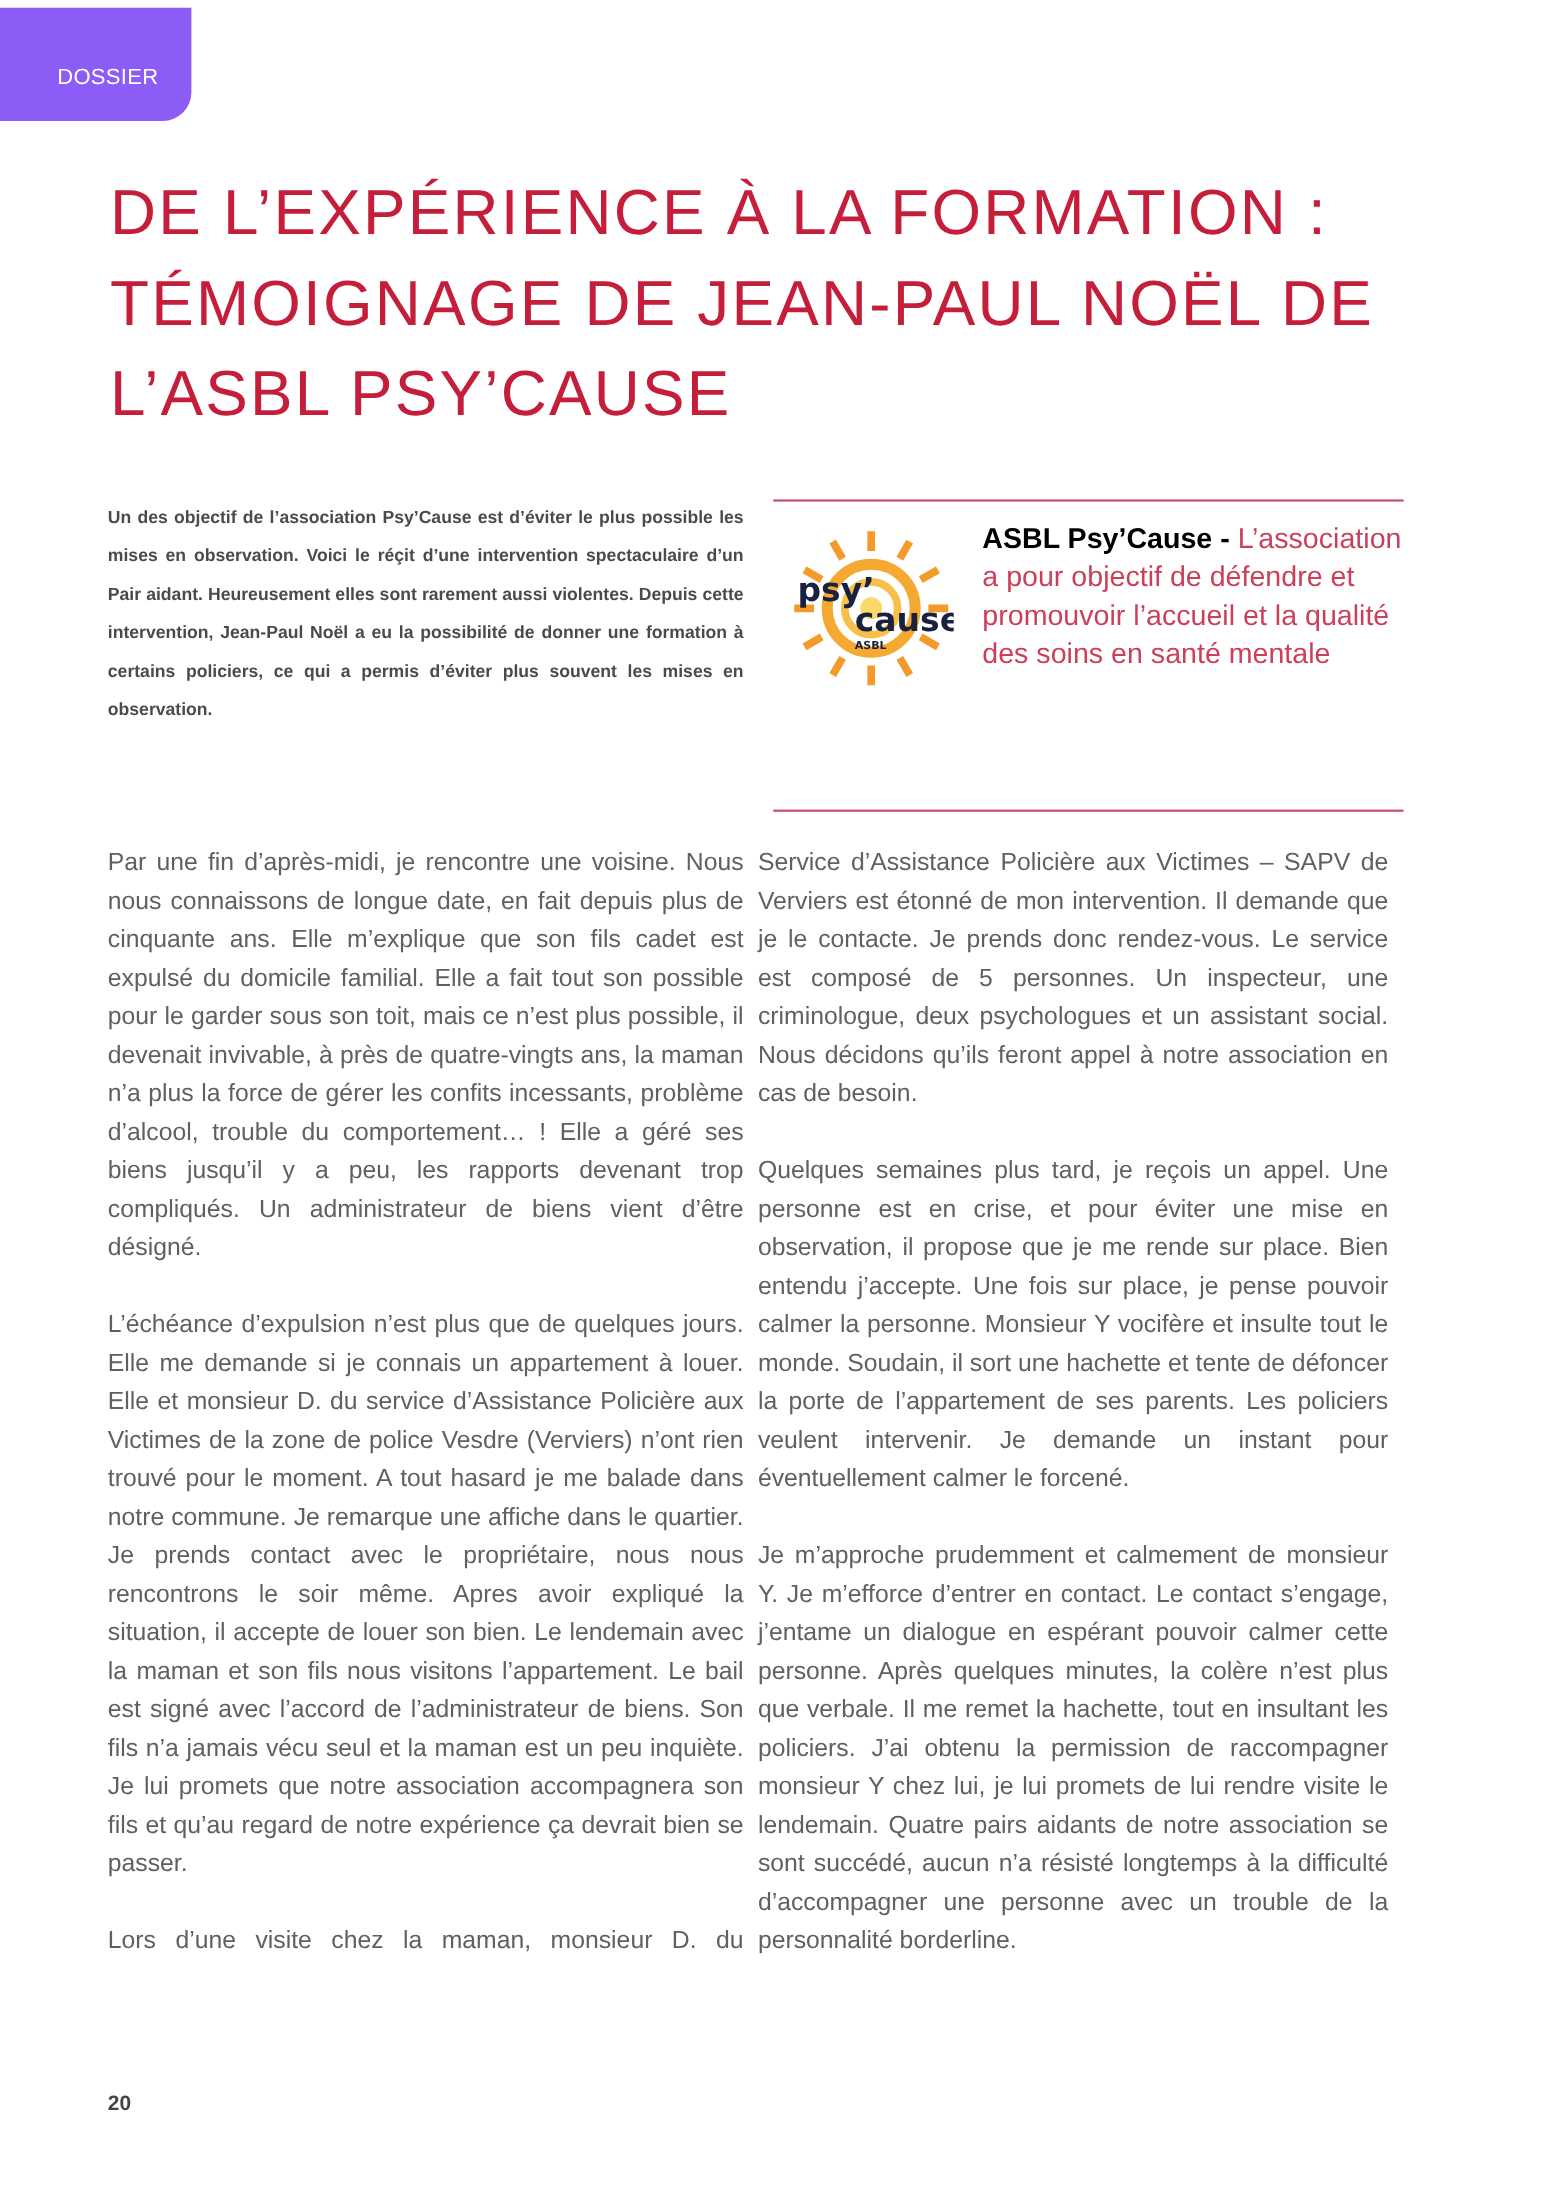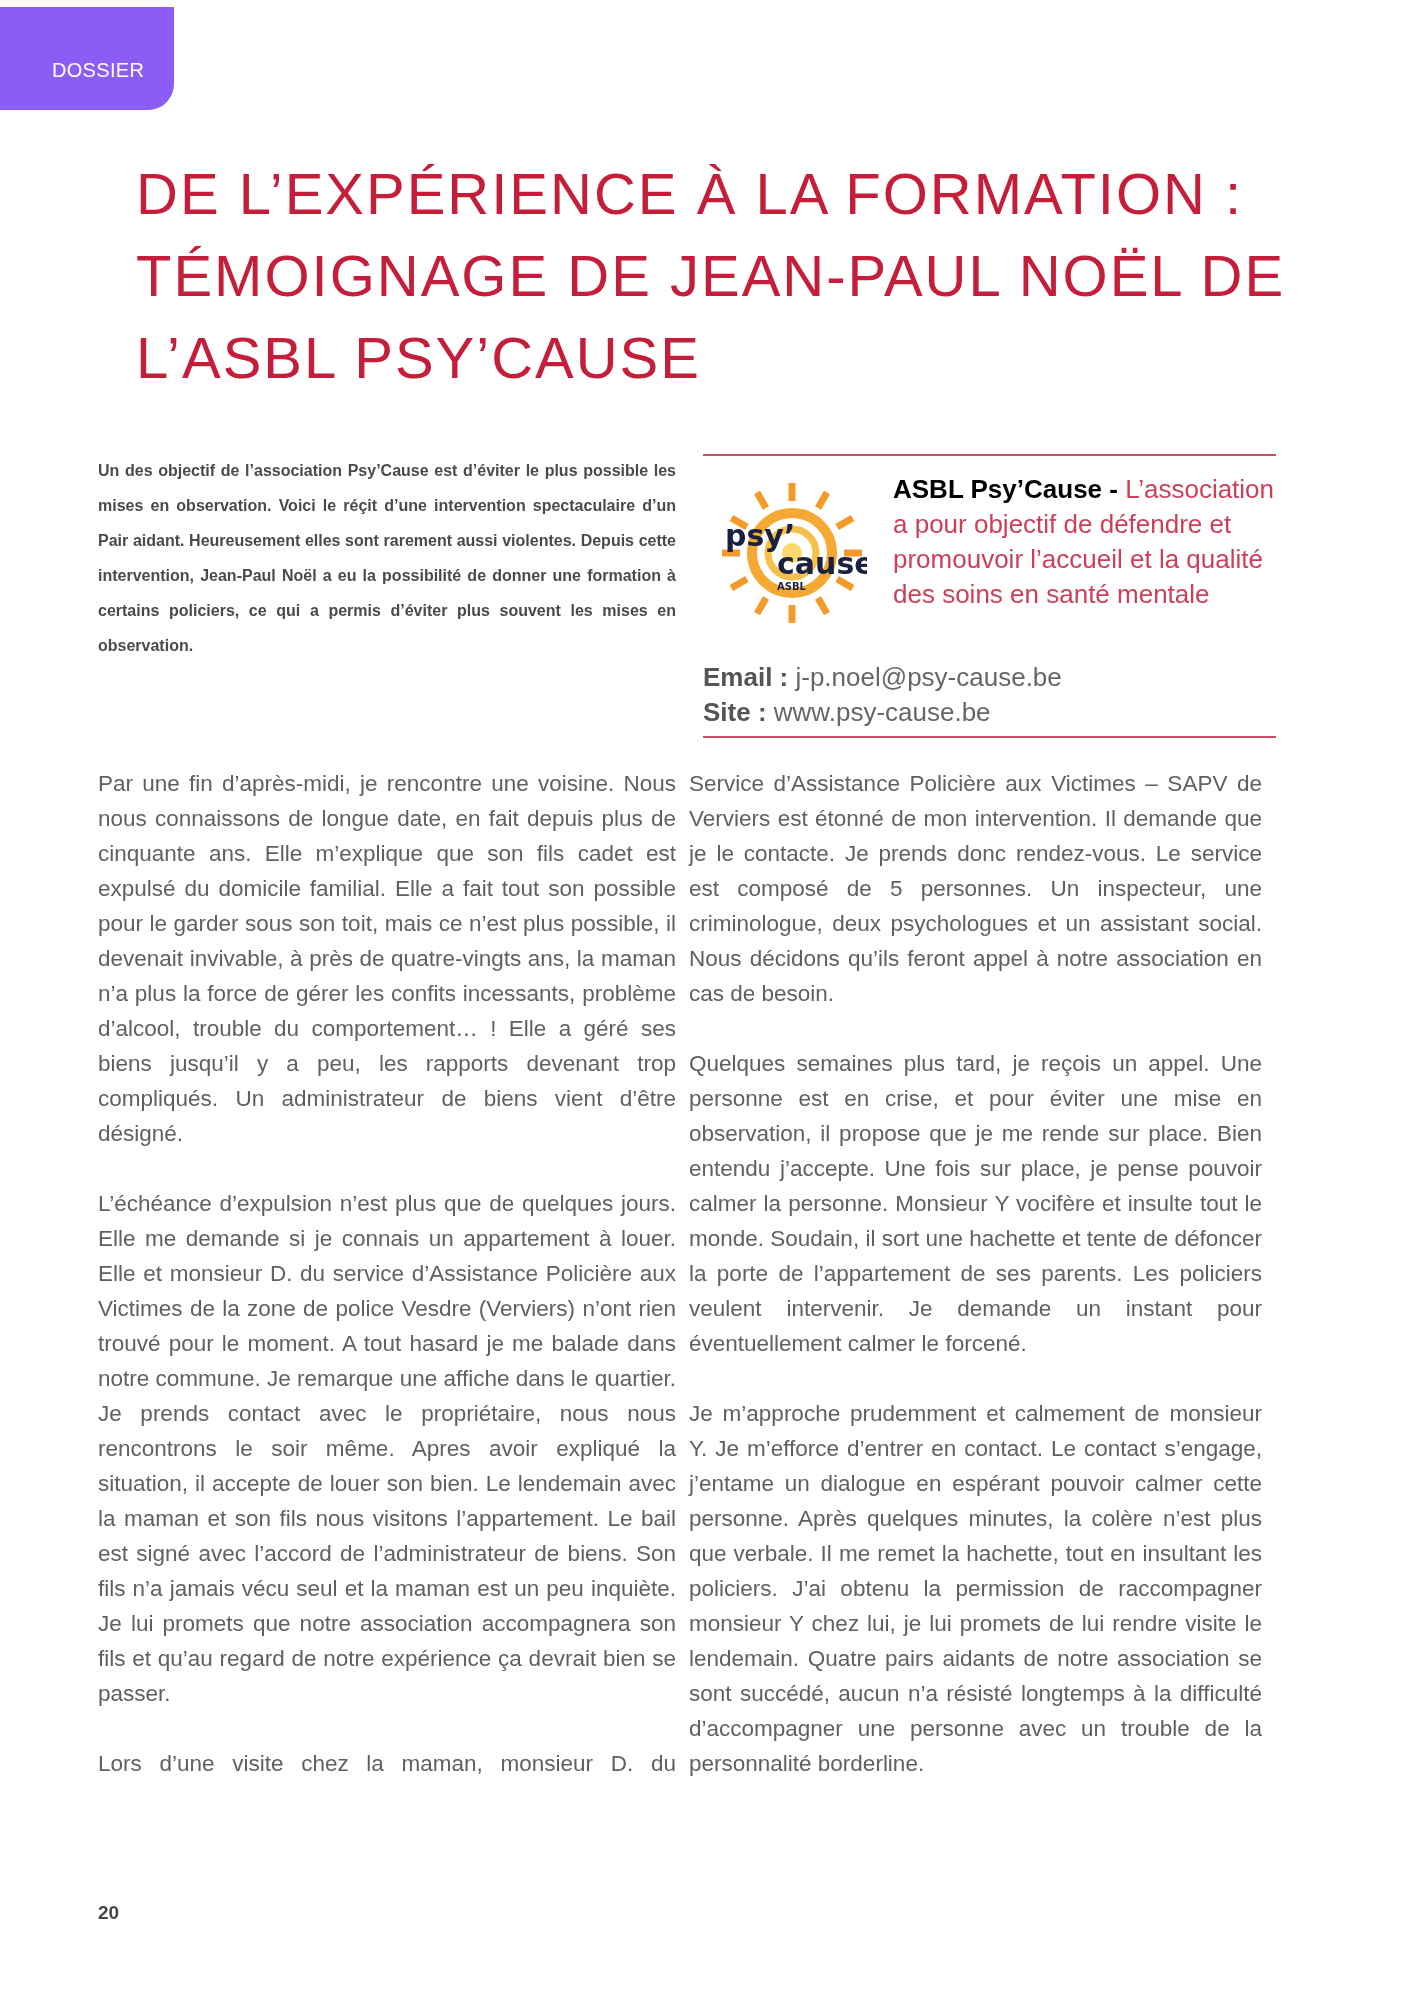--- a/index.html
+++ b/index.html
@@ -12,21 +12,20 @@
   }
   .dossier-tab span {
     position: absolute; left: 52px; top: 52px;
     color: #ffffff; font-size: 20px; letter-spacing: 0.3px;
   }
 
   .title {
     position: absolute; left: 100px; top: 153px; width: 1200px;
     color: #c41e3a; font-size: 58px; line-height: 82px; letter-spacing: 2px;
     font-weight: normal;
-    margin-left: 36px;
   }
   .title div { white-space: nowrap; }
 
   .intro {
     position: absolute; left: 98px; top: 453px; width: 578px;
     color: #4a4a4a; font-size: 16px; line-height: 35px; font-weight: bold;
     text-align: justify;
   }
   .intro p { text-align: justify; }
 
@@ -97,28 +96,20 @@
       <circle cx="75" cy="75" r="24" fill="none" stroke="#f7c04a" stroke-width="7"></circle>
       <circle cx="75" cy="75" r="10" fill="#fbd86a"></circle>
       <text x="8" y="68" font-family="DejaVu Sans, sans-serif" font-weight="bold" font-size="30" fill="#1a2040">psy’</text>
       <text x="60" y="96" font-family="DejaVu Sans, sans-serif" font-weight="bold" font-size="30" fill="#1a2040">cause</text>
       <text x="60" y="112" font-family="DejaVu Sans, sans-serif" font-weight="bold" font-size="10" fill="#1a2040">ASBL</text>
     </svg>
   </div>
   <div class="info-desc">
     <span class="org">ASBL Psy’Cause -</span><span> L’association a pour objectif de défendre et promouvoir l’accueil et la qualité des soins en santé mentale</span>
   </div>
-  <div class="contact">
-    <div>
-      <span class="lbl">Email :</span><span> j-p.noel@psy-cause.be</span>
-    </div>
-    <div>
-      <span class="lbl">Site :</span><span> www.psy-cause.be</span>
-    </div>
-  </div>
 </div>
 
 <div class="col col-left">
   <p>Par une fin d’après-midi, je rencontre une voisine. Nous nous connaissons de longue date, en fait depuis plus de cinquante ans. Elle m’explique que son fils cadet est expulsé du domicile familial. Elle a fait tout son possible pour le garder sous son toit, mais ce n’est plus possible, il devenait invivable, à près de quatre-vingts ans, la maman n’a plus la force de gérer les confits incessants, problème d’alcool, trouble du comportement… ! Elle a géré ses biens jusqu’il y a peu, les rapports devenant trop compliqués. Un administrateur de biens vient d’être désigné.</p>
   <p>L’échéance d’expulsion n’est plus que de quelques jours. Elle me demande si je connais un appartement à louer. Elle et monsieur D. du service d’Assistance Policière  aux Victimes de la zone de police Vesdre (Verviers) n’ont rien trouvé pour le moment. A tout hasard je me balade dans notre commune. Je remarque une affiche dans le quartier. Je prends contact avec le propriétaire, nous nous rencontrons le soir même. Apres avoir expliqué la situation, il accepte de louer son bien. Le lendemain avec la maman et son fils nous visitons l’appartement. Le bail est signé avec l’accord de l’administrateur de biens. Son fils n’a jamais vécu seul et la maman est un peu inquiète. Je lui promets que notre association accompagnera son fils et qu’au regard de notre expérience ça devrait bien se passer.</p>
   <p style="text-align-last: justify;">Lors d’une visite chez la maman, monsieur D. du</p>
 </div>
 
 <div class="col col-right">
   <p>Service d’Assistance Policière aux Victimes – SAPV de Verviers est étonné de mon intervention. Il demande que je le contacte. Je prends donc rendez-vous. Le service est composé de 5 personnes. Un inspecteur, une criminologue, deux psychologues et un assistant social. Nous décidons qu’ils feront appel à notre association en cas de besoin.</p>

